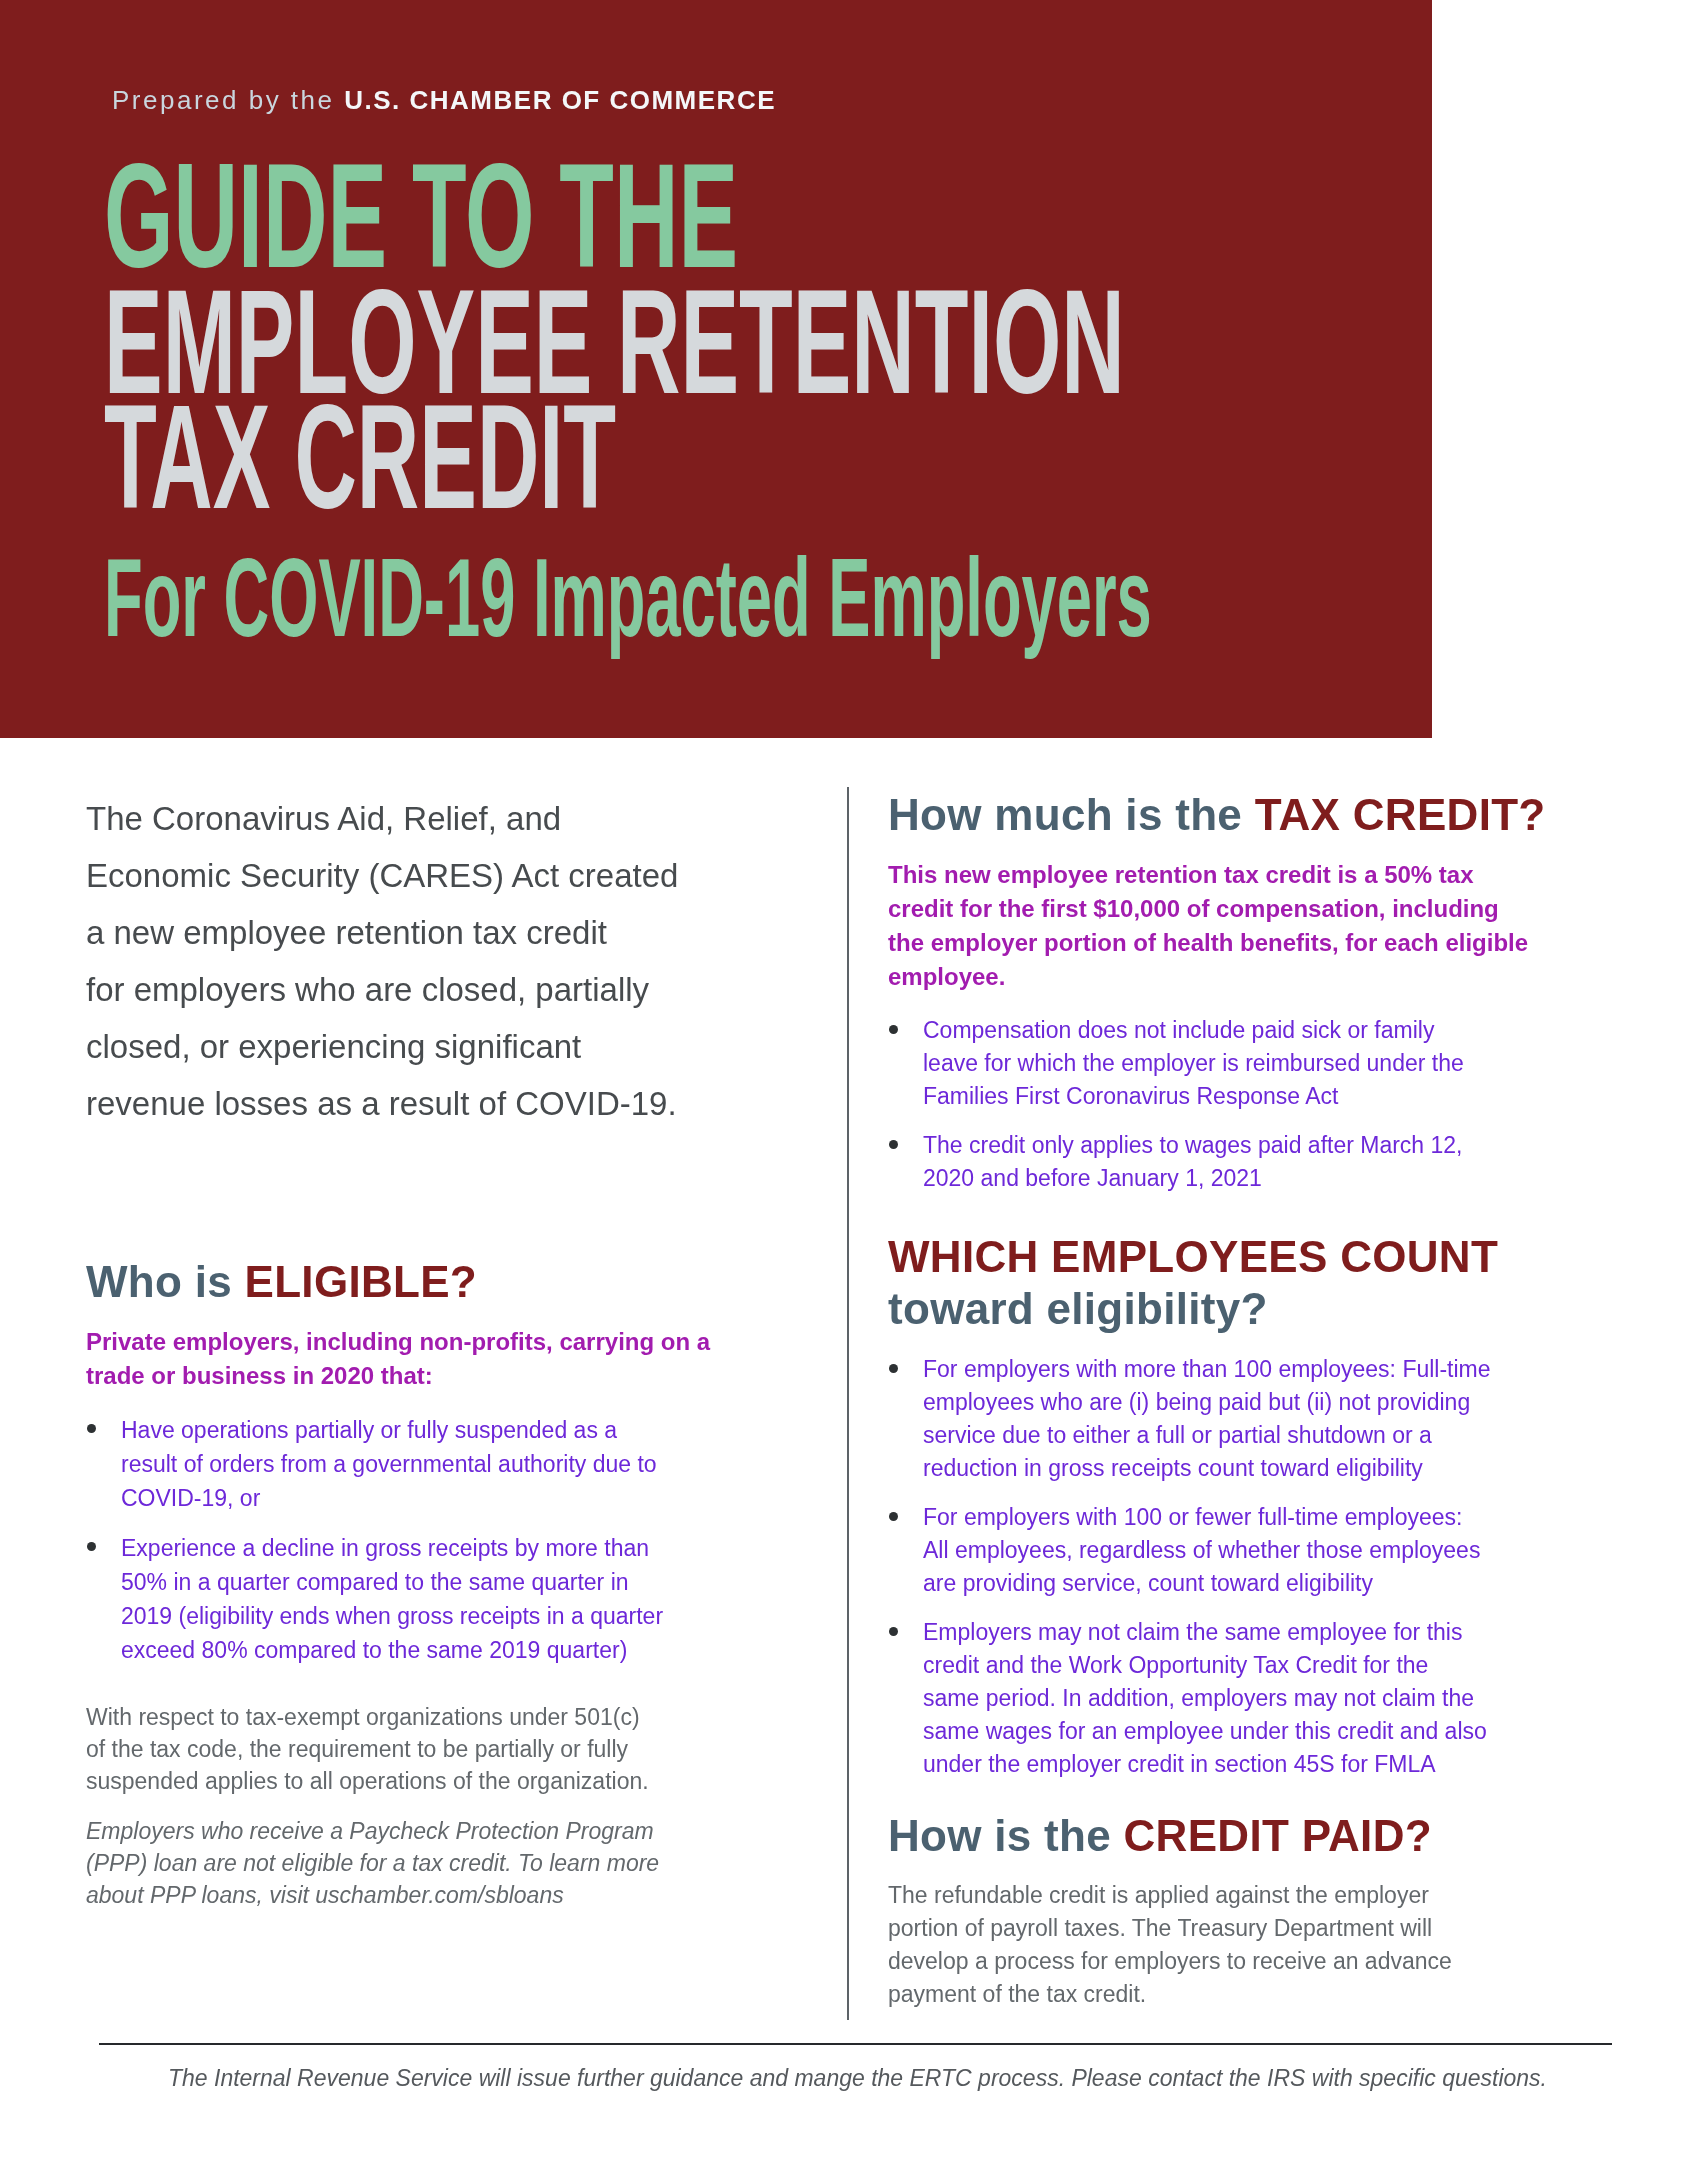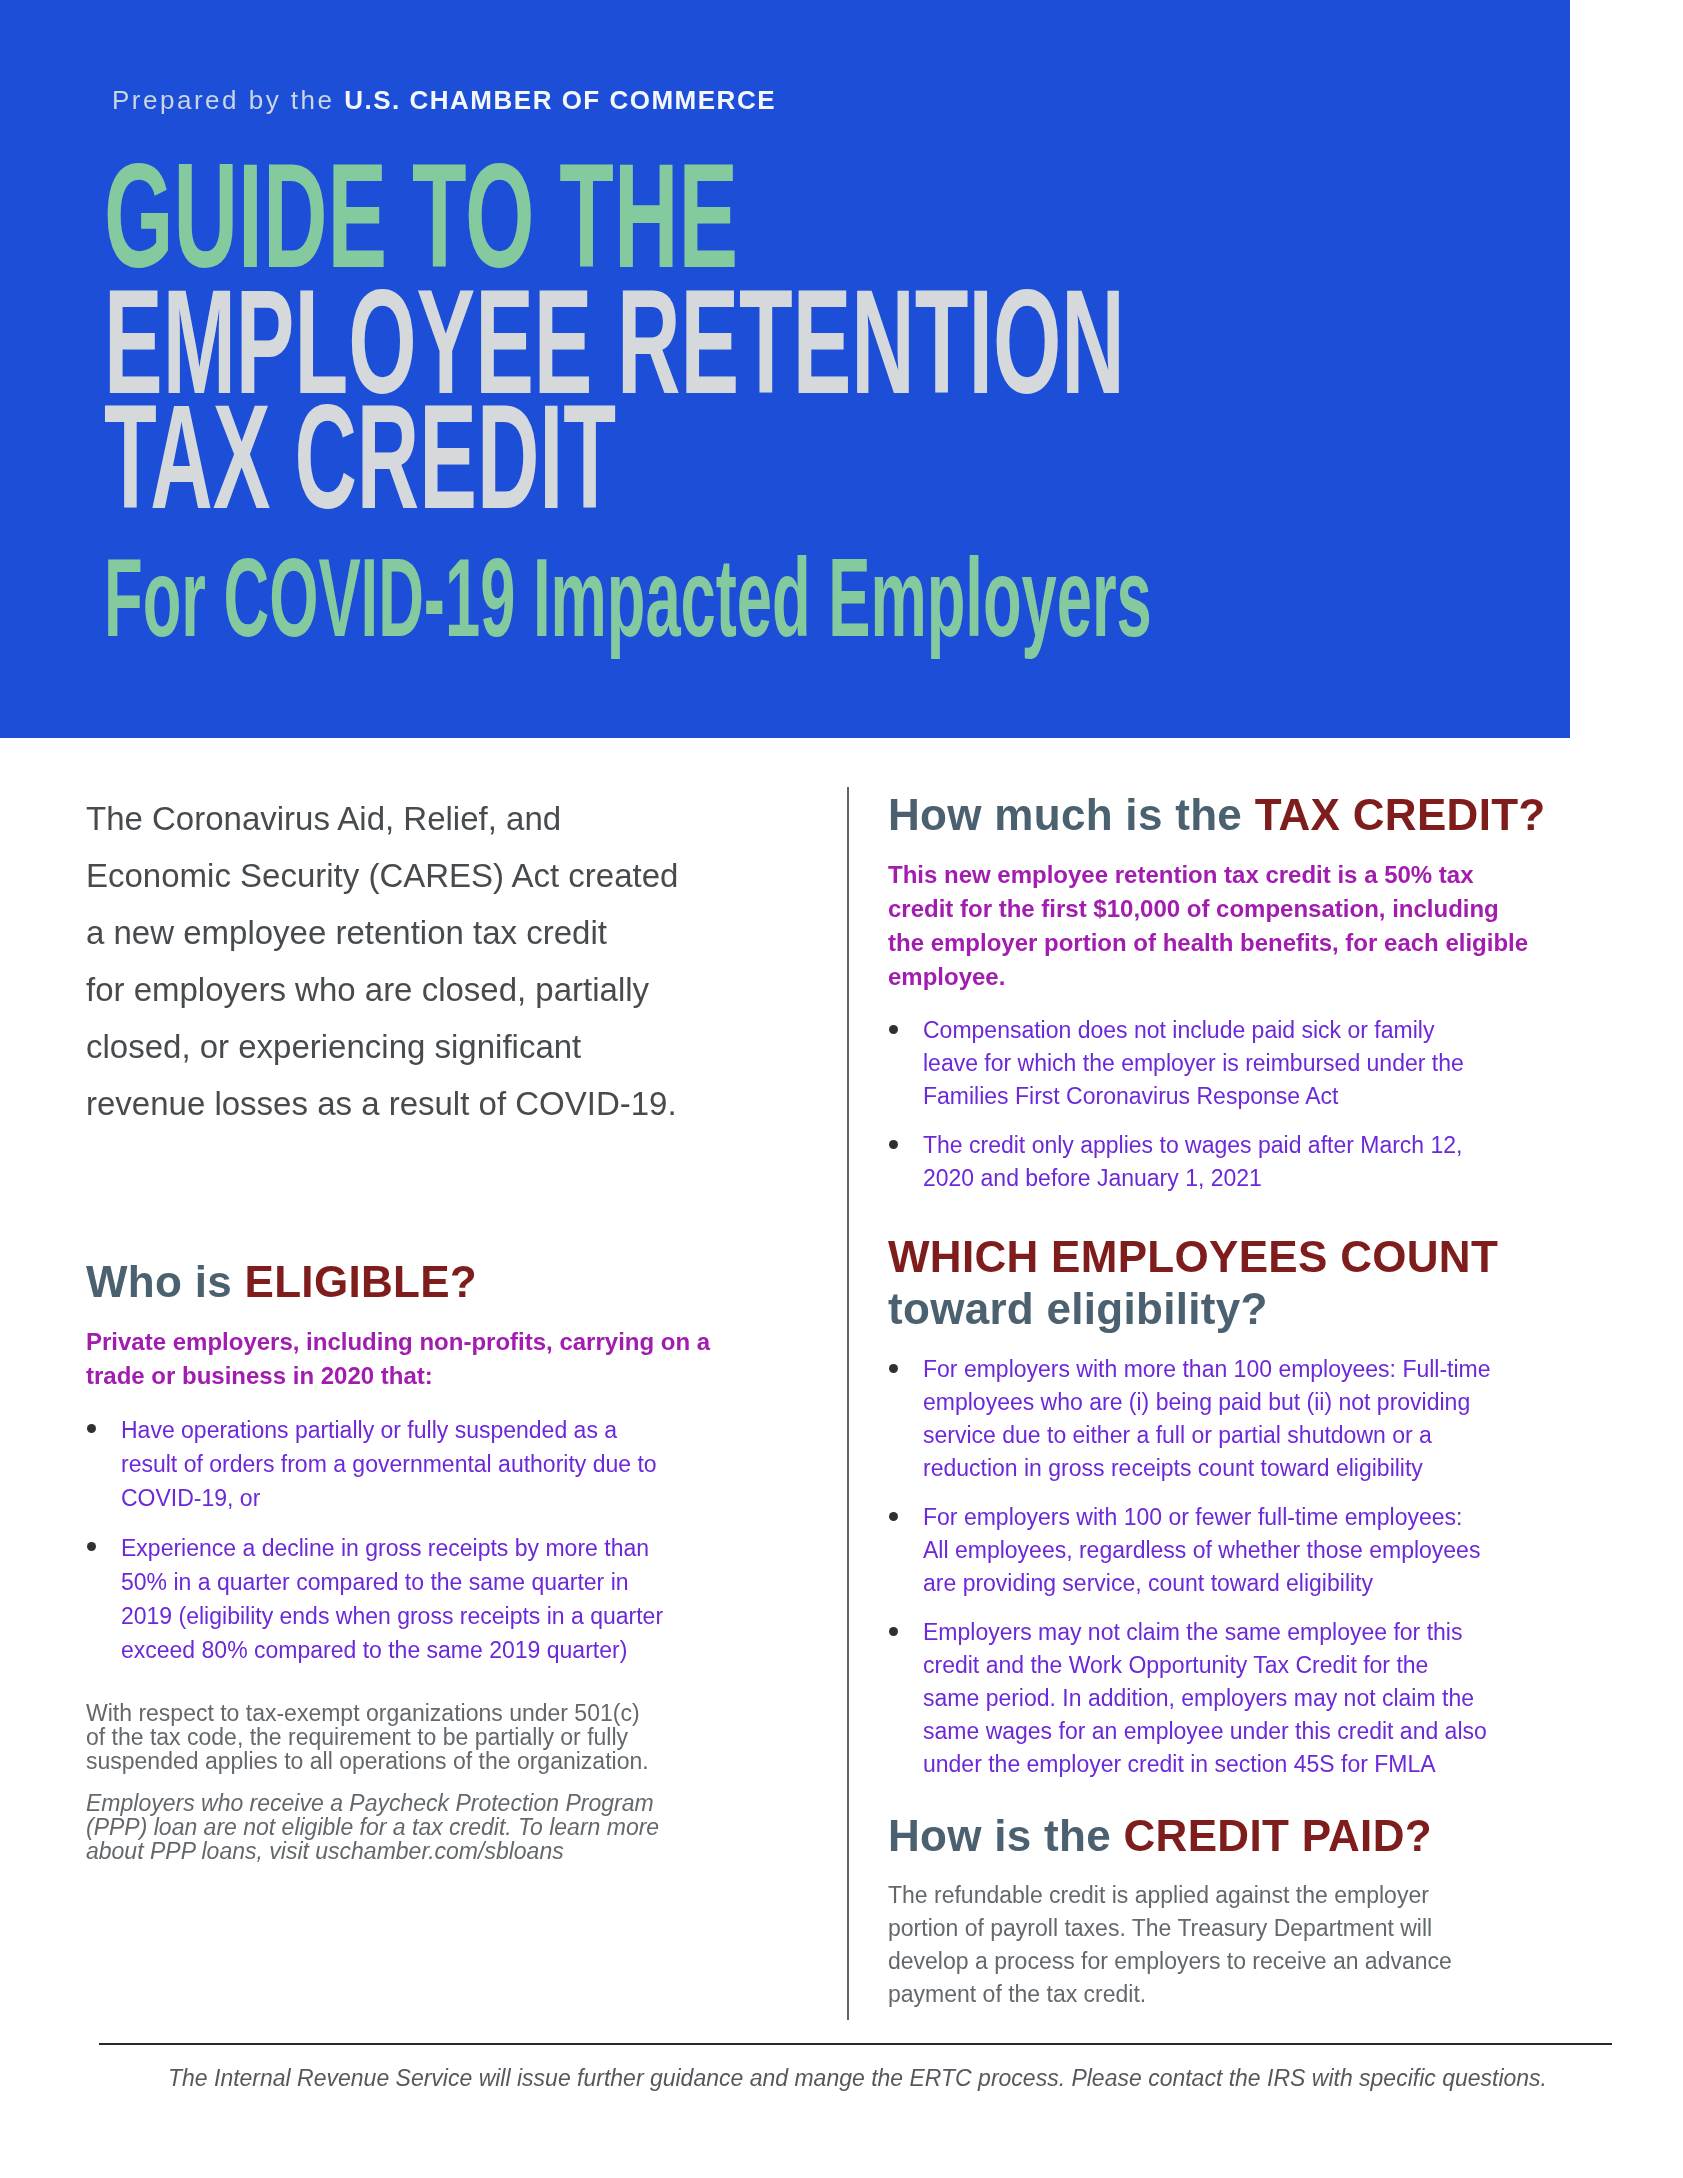--- a/index.html
+++ b/index.html
@@ -1,20 +1,20 @@
 <!DOCTYPE html>
 <html><head>
 <meta charset="utf-8">
 <style>
   html,body{margin:0;padding:0;background:#ffffff;}
   .page{position:relative;width:1683px;height:2178px;background:#ffffff;
         font-family:"Liberation Sans",sans-serif;overflow:hidden;}
 
   
-  .masthead{position:absolute;left:0;top:0;width:1570px;height:738px;background:#1d4ed8;}
+  .masthead{position:absolute;left:0;top:0;width:1432px;height:738px;background:#7f1d1d;}
   .eyebrow{position:absolute;left:112px;top:85px;margin:0;font-size:26px;
            letter-spacing:2.5px;color:#c9d6de;white-space:nowrap;}
   .eyebrow .org{font-weight:700;color:#f4f7f9;letter-spacing:1.5px;}
   .mast-line{position:absolute;left:104px;margin:0;white-space:nowrap;line-height:1;}
   .cond{display:inline-block;transform-origin:0 50%;}
   .t1{top:141px;font-size:149px;font-weight:700;color:#85c99f;}
   .t1 .cond{transform:scaleX(.60);}
   .t2{top:267px;font-size:149px;font-weight:700;color:#d5d9dc;}
   .t2 .cond{transform:scaleX(.59);}
   .t3{top:382px;font-size:149px;font-weight:700;color:#d5d9dc;}
@@ -36,21 +36,21 @@
   .h2 .line{display:block;}
   .h2.two-line{line-height:52px;}
 
   .lead{margin:0 0 20px;font-weight:700;font-size:24px;line-height:34px;
         color:#a21caf;white-space:pre-line;}
 
   .bullets{list-style:none;margin:0 0 34px;padding:0;}
   .bullets li{position:relative;margin:0 0 16px;padding-left:35px;}
   .dot{position:absolute;left:1px;top:11px;width:9px;height:9px;border-radius:50%;background:#2d3133;}
   .btext{display:block;font-size:23px;line-height:34px;color:#6d28d9;white-space:pre-line;}
-  .para{margin:0 0 18px;font-size:23px;line-height:24px;color:#63686c;white-space:pre-line;}
+  .para{margin:0 0 18px;font-size:23px;line-height:32px;color:#63686c;white-space:pre-line;}
   .note{font-style:italic;}
 
   .col-right .btext,.col-right .para{line-height:33px;}
   .col-right .bullets{margin-bottom:36px;}
   .col-right .bullets.last{margin-bottom:30px;}
 
   
   .footer-rule{position:absolute;left:99px;top:2043px;width:1513px;height:2px;background:#26292c;}
   .footer-note{position:absolute;left:0;top:2065px;width:1683px;margin:0;text-align:center;
                font-size:23px;font-style:italic;color:#55595d;padding-left:16px;}

